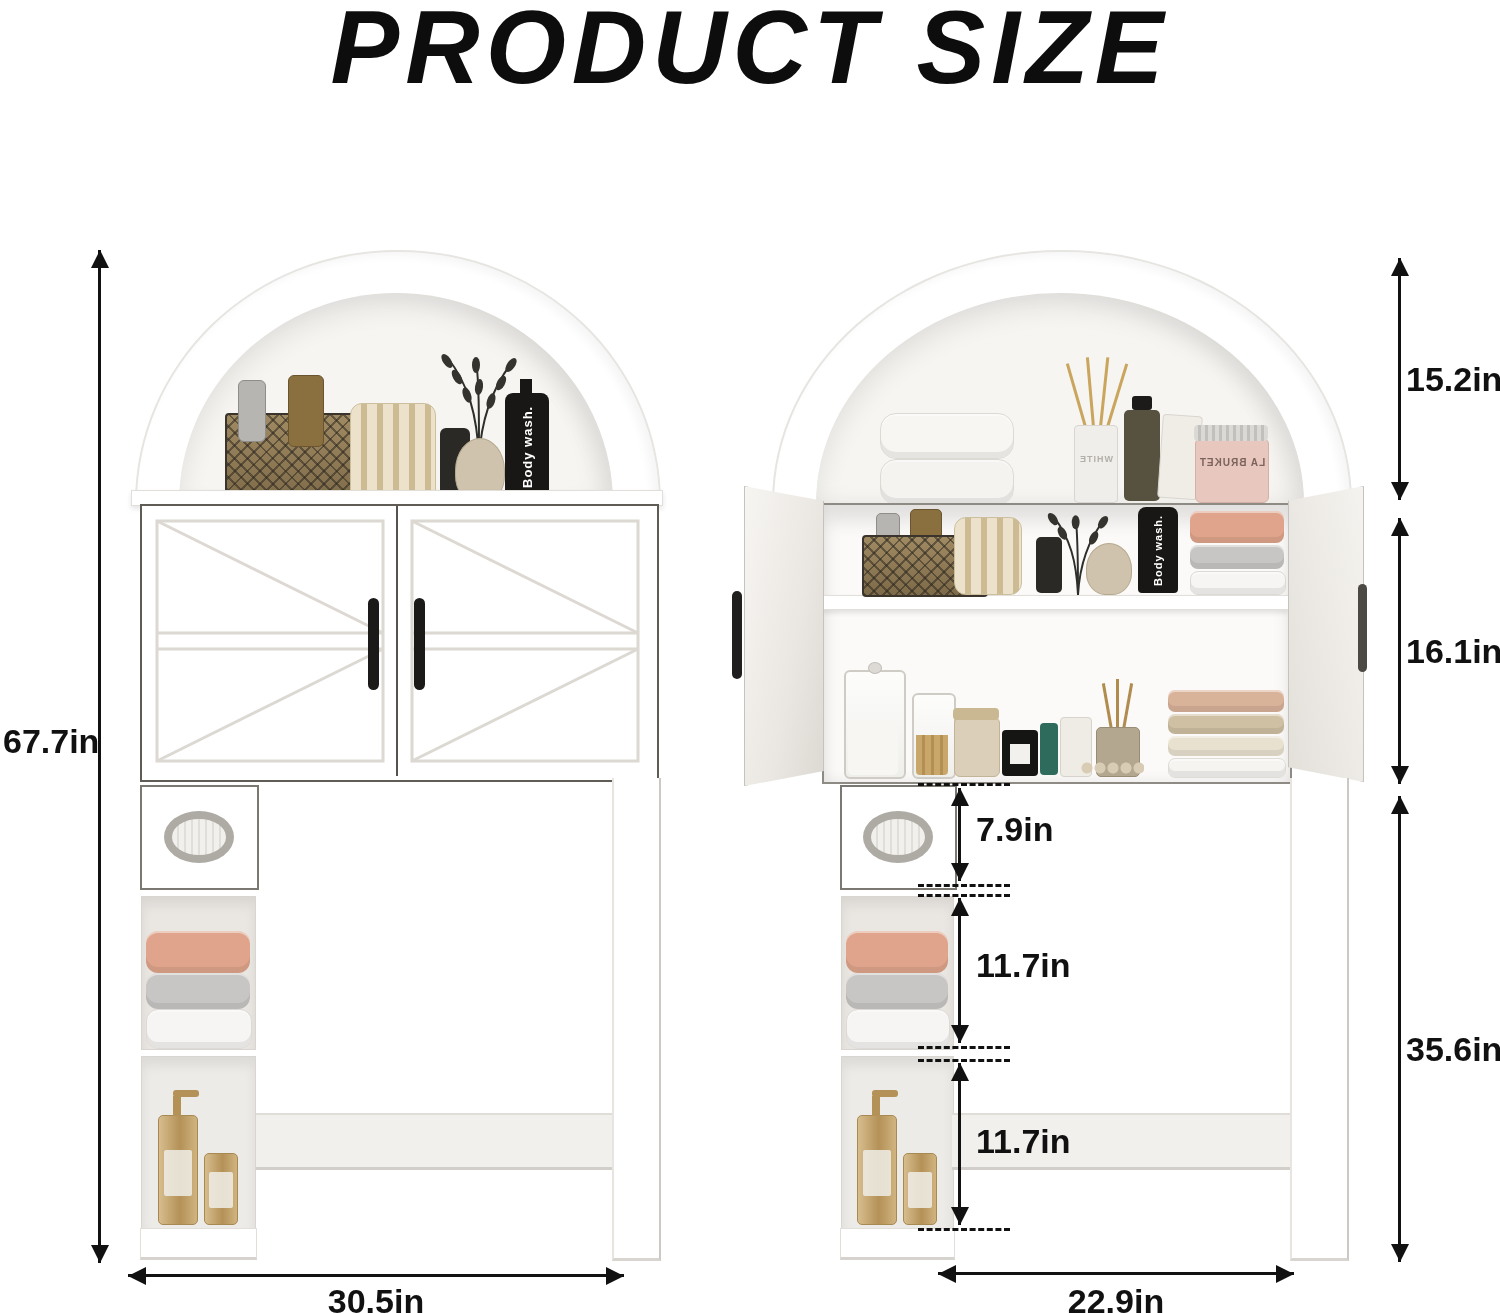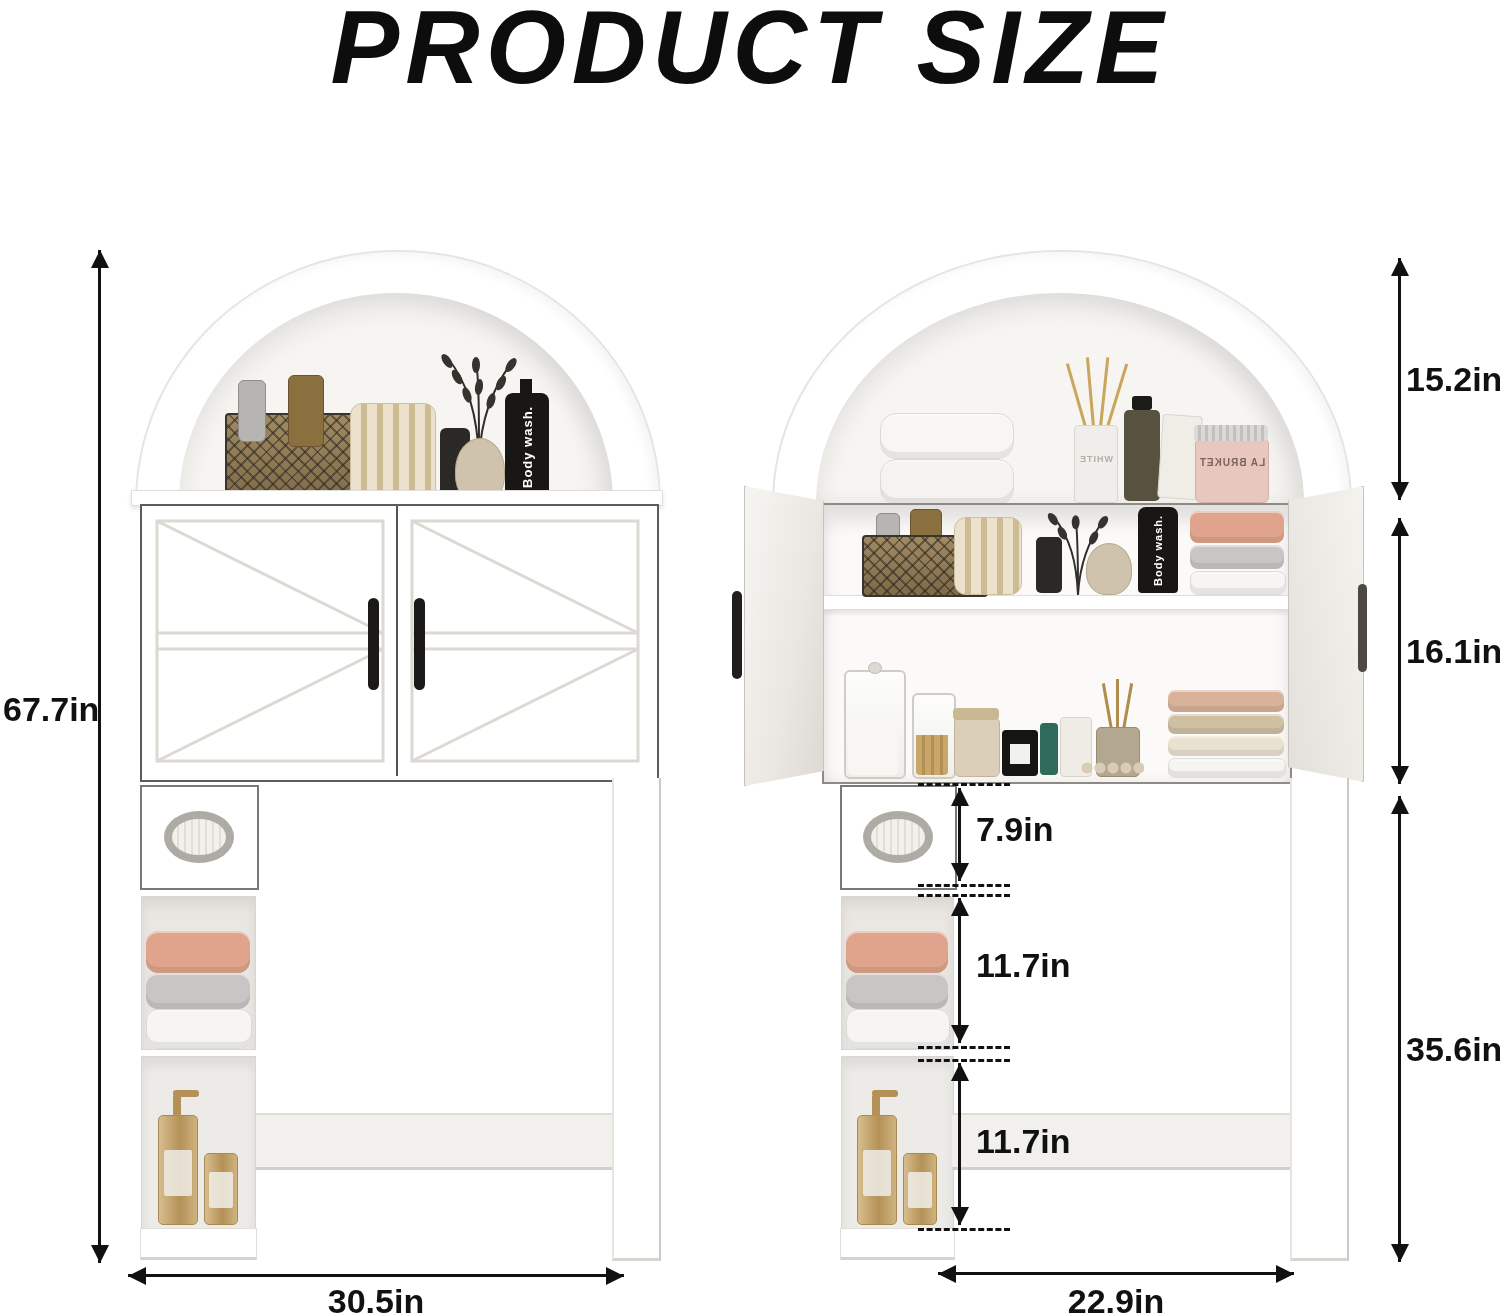--- a/index.html
+++ b/index.html
@@ -136,21 +136,21 @@
       </div>
     </div>
     <div class="board" style="left:140px;top:1228px;width:115px;height:28px;border-bottom:3px solid #d6d3ce;box-shadow:none;"></div>
     <div class="leg" style="left:612px;top:778px;width:45px;height:480px;"></div>
     <div class="bar" style="left:256px;top:1113px;width:356px;height:52px;"></div>
 
     <div class="vdim" style="left:98px;top:250px;height:1013px;">
       <span class="a-up"></span>
       <span class="a-dn"></span>
     </div>
-    <div class="dlabel" style="left:3px;top:692px;">67.7in</div>
+    <div class="dlabel" style="left:3px;top:724px;">67.7in</div>
     <div class="hdim" style="left:128px;top:1274px;width:496px;">
       <span class="a-lf"></span>
       <span class="a-rt"></span>
     </div>
     <div class="dlabel center" style="left:290px;top:1284px;width:172px;">30.5in</div>
   </div>
 
   <div>
 
     <div class="arch" style="left:772px;top:250px;width:576px;height:253px;border-radius:288px 288px 0 0 / 253px 253px 0 0;"></div>

